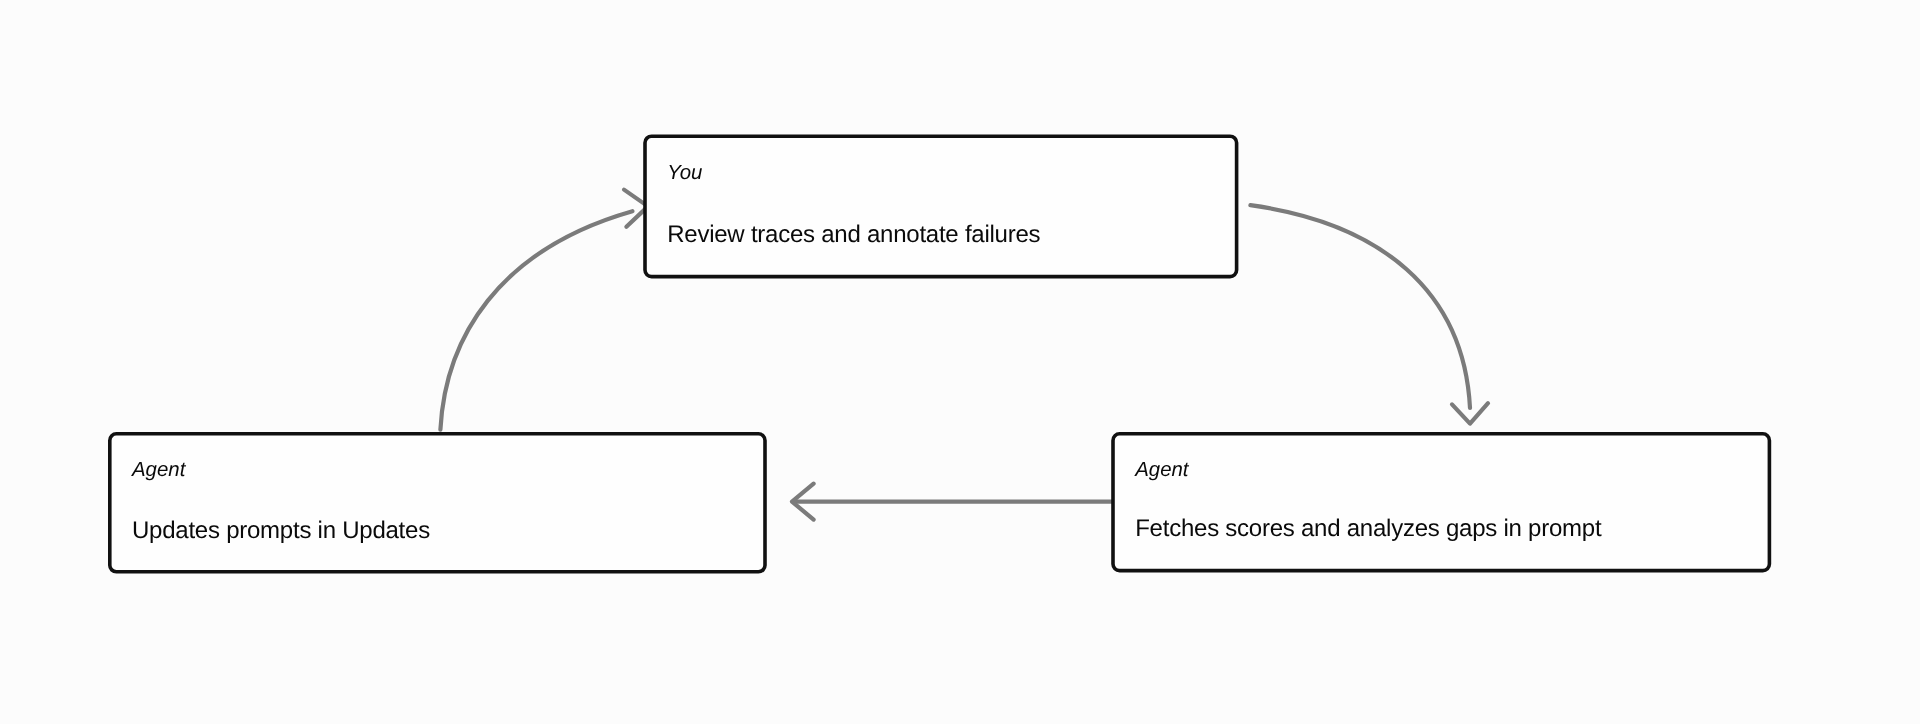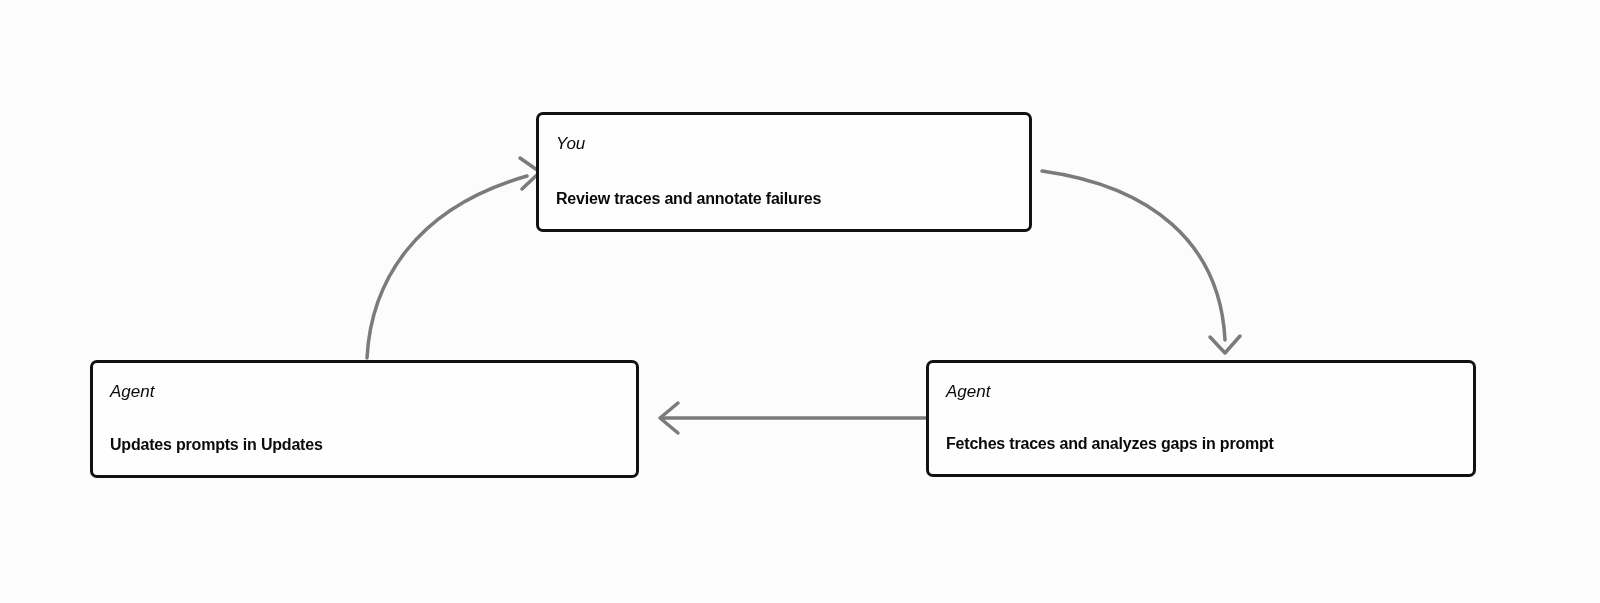--- a/index.html
+++ b/index.html
@@ -45,22 +45,22 @@
     padding: 19px 17px 21px 17px;
     color: var(--text-color);
   }
   .node-role {
     font-style: italic;
     font-size: 17px;
     line-height: 1.2;
     color: var(--text-color);
   }
   .node-label {
-    font-weight: 700;
-    font-size: 16px;
+    font-weight: 400;
+    font-size: 20px;
     letter-spacing: -0.2px;
     line-height: 1.2;
     color: var(--text-color);
   }
   .node-top          { left: 536px; top: 112px; width: 496px; height: 120px; }
   .node-bottom-right { left: 926px; top: 360px; width: 550px; height: 117px; }
   .node-bottom-left  { left: 90px;  top: 360px; width: 549px; height: 118px; }
 </style>
 </head>
 <body>
@@ -85,21 +85,21 @@
     </g>
   </svg>
 
   <div class="node node-top">
     <div class="node-role">You</div>
     <div class="node-label">Review traces and annotate failures</div>
   </div>
 
   <div class="node node-bottom-right">
     <div class="node-role">Agent</div>
-    <div class="node-label">Fetches traces and analyzes gaps in prompt</div>
+    <div class="node-label">Fetches scores and analyzes gaps in prompt</div>
   </div>
 
   <div class="node node-bottom-left">
     <div class="node-role">Agent</div>
     <div class="node-label">Updates prompts in Updates</div>
   </div>
 
 </div>
 
 </body></html>

